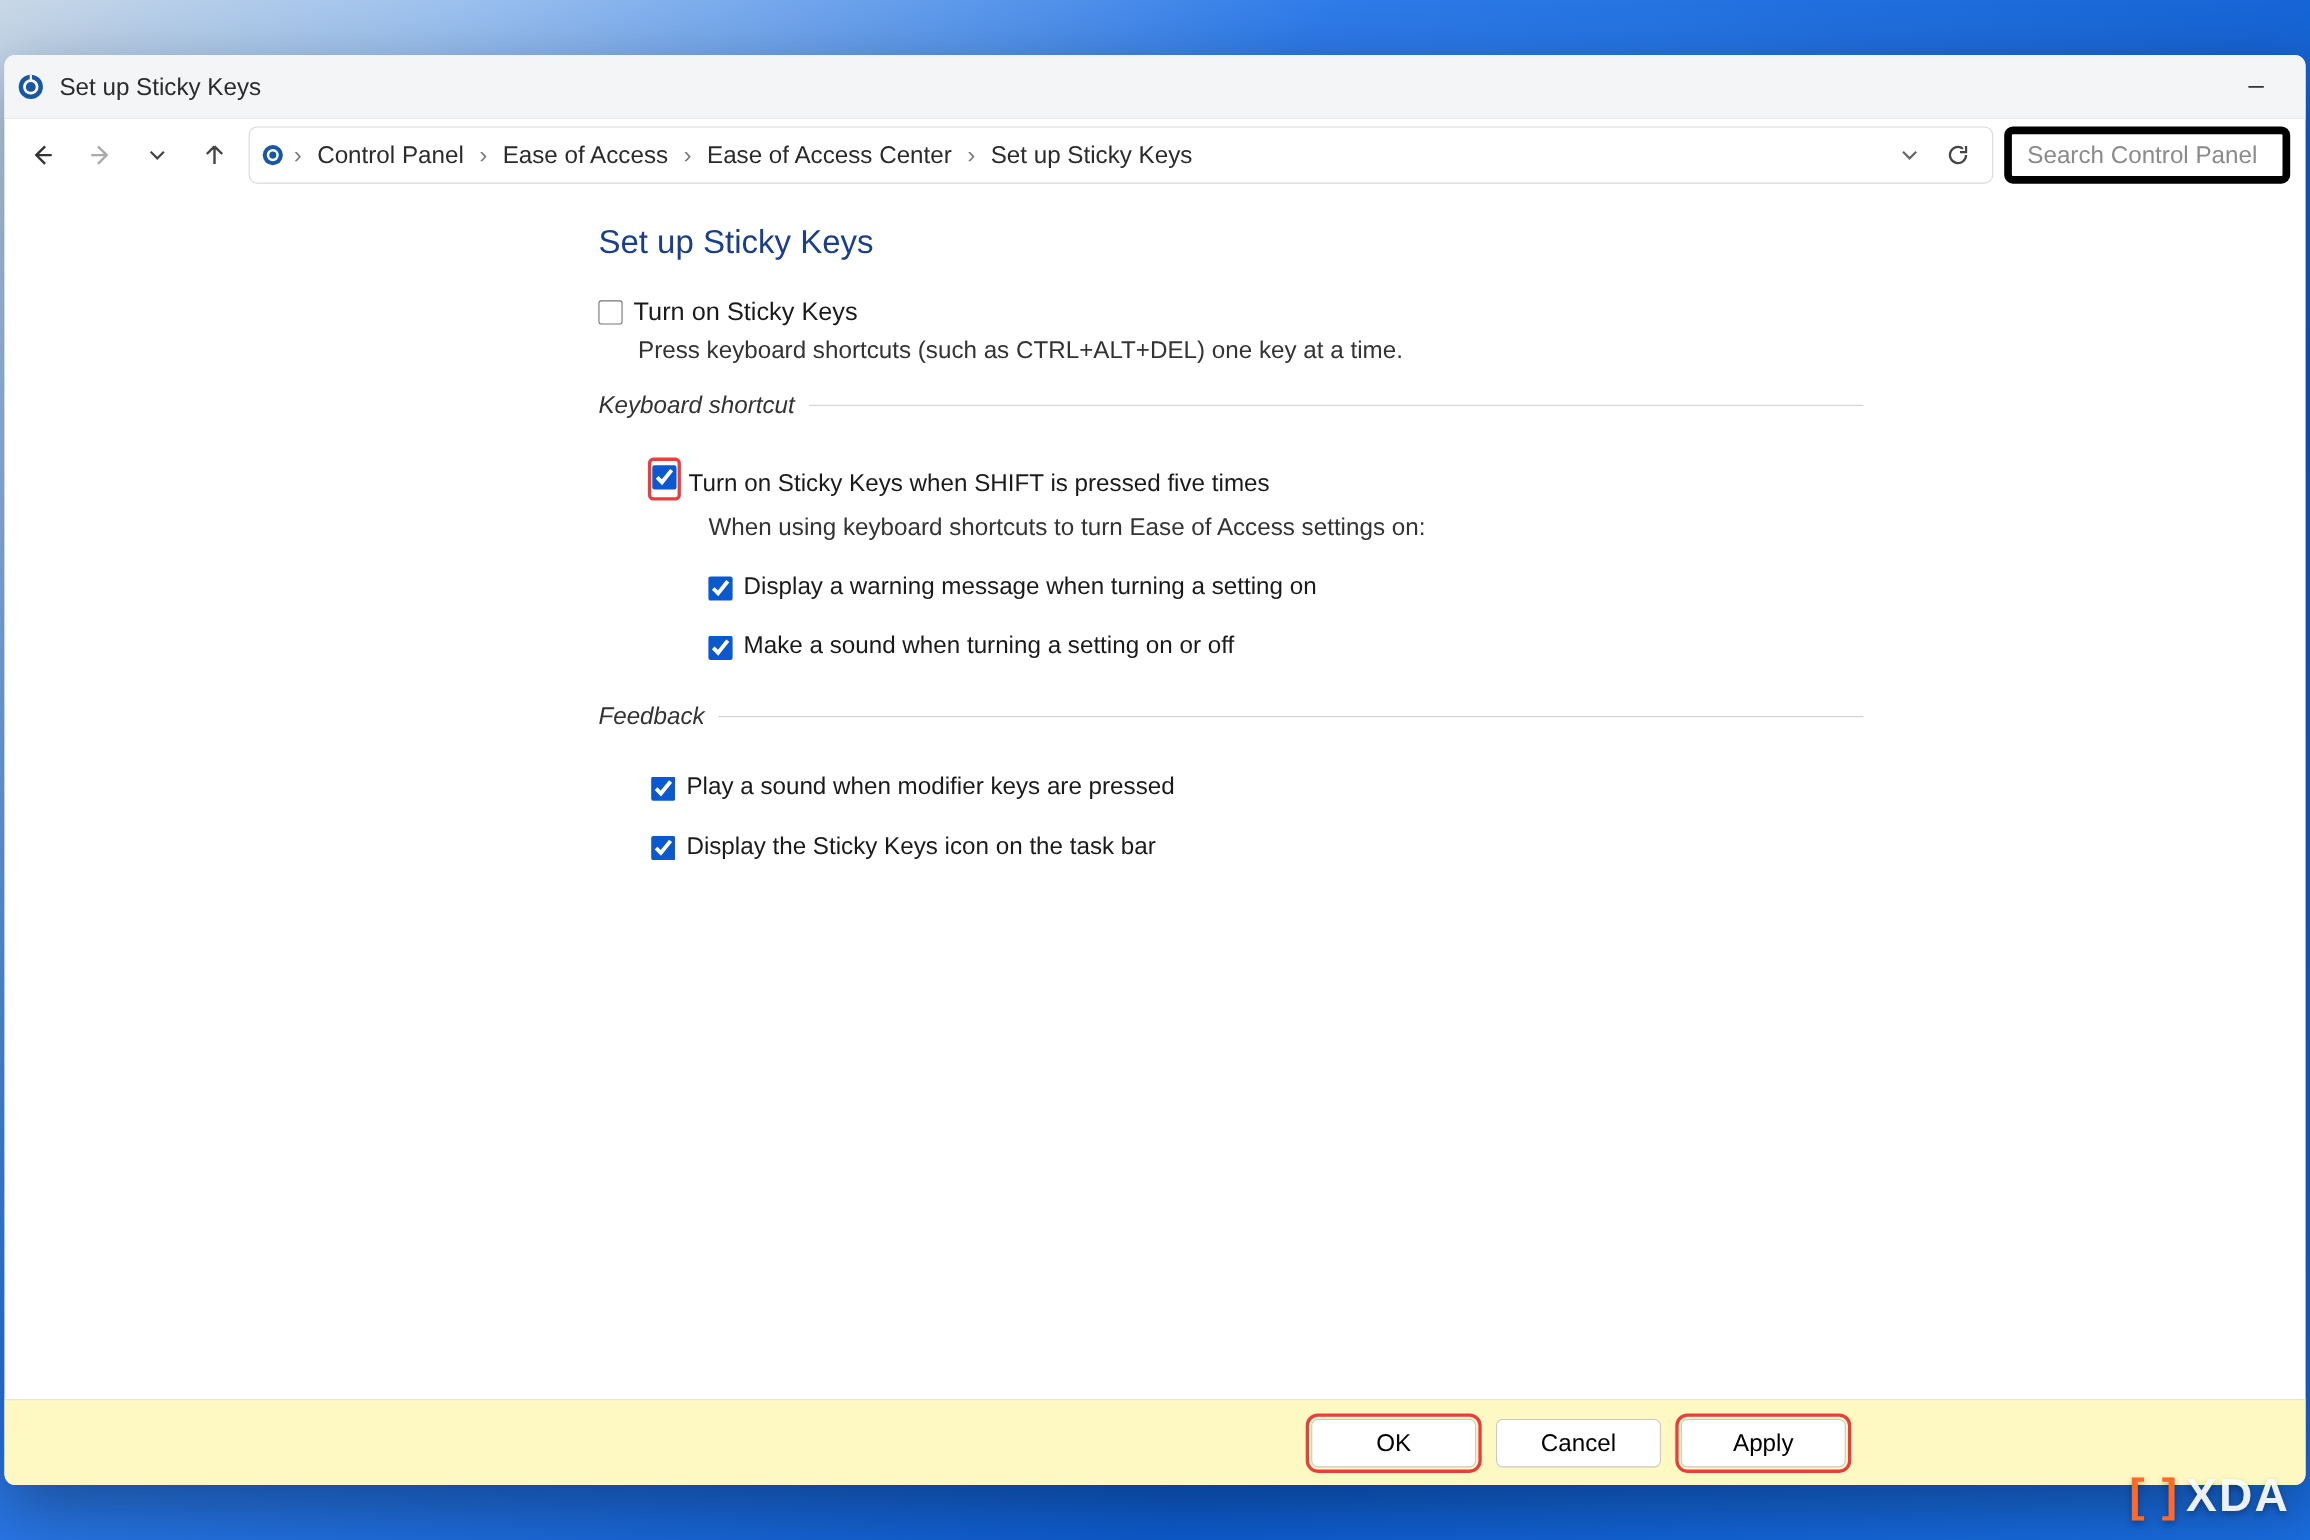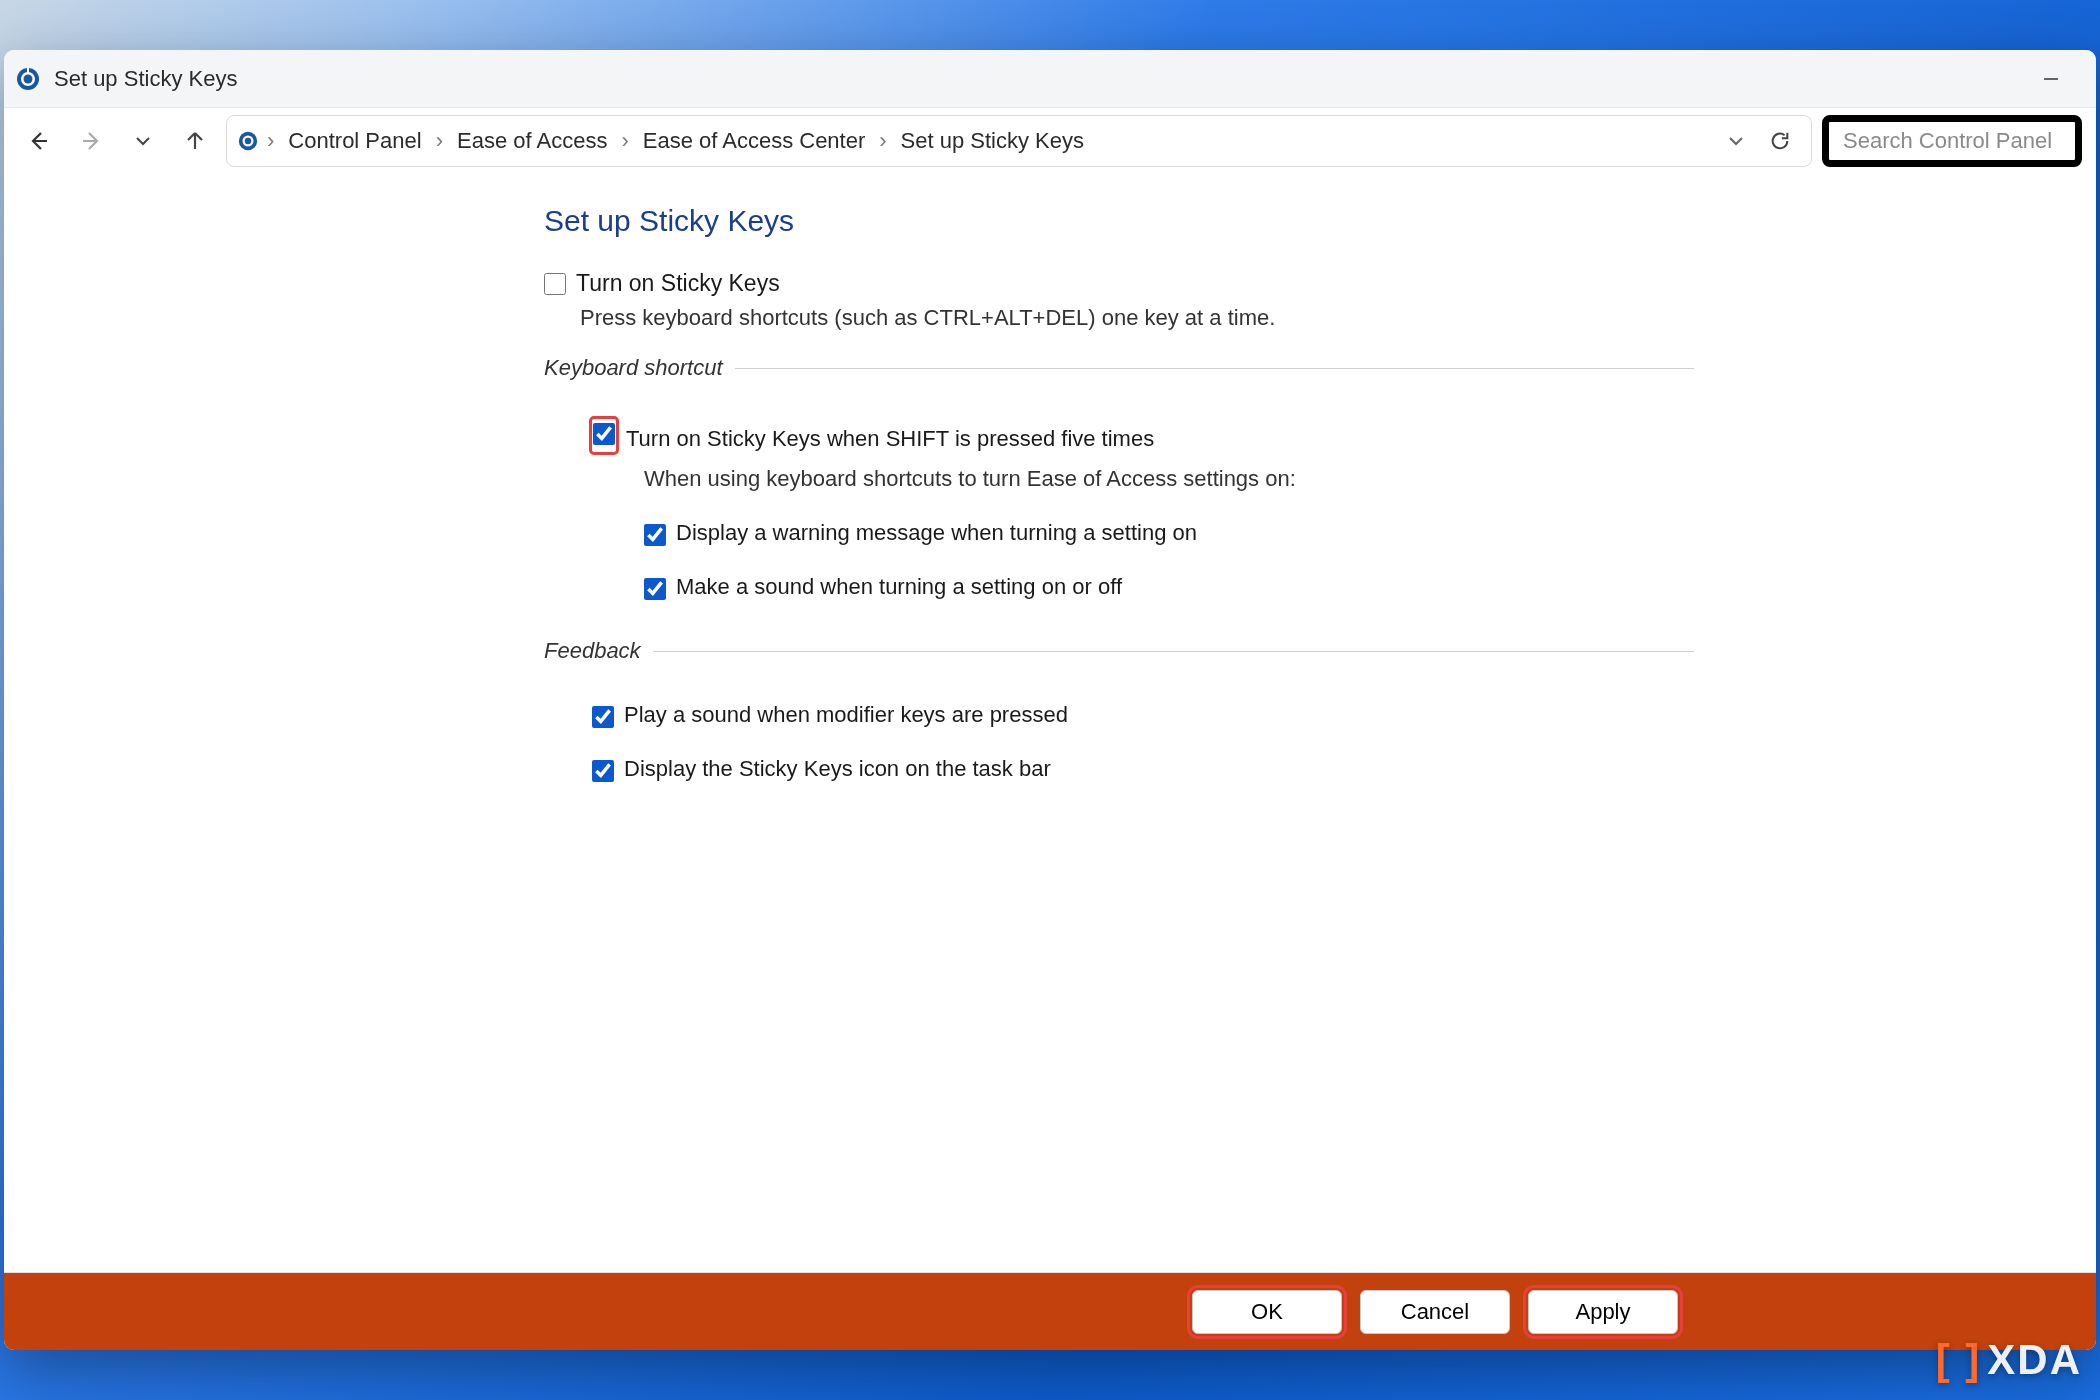--- a/index.html
+++ b/index.html
@@ -140,21 +140,21 @@
   .subtext { margin-left:70px; margin-top:8px; margin-bottom:8px; color:#333;}
   .highlight-box {
     outline: 3px solid #e83e3e;
     outline-offset: 0px;
     border-radius:2px;
     padding:1px;
   }
   
   .buttonbar {
     height: 78px;
-    background:#c2410c;
+    background:#fef9c3;
     border-top:1px solid #e0e0e0;
     display:flex;align-items:center;justify-content:flex-start;
     padding: 0 40px 0 0;
     gap: 18px;
   }
   .buttonbar .bspacer{flex:1;}
   .btn {
     min-width: 150px; height:44px;
     background:#ffffff;
     border:1px solid #c8c8c8;

